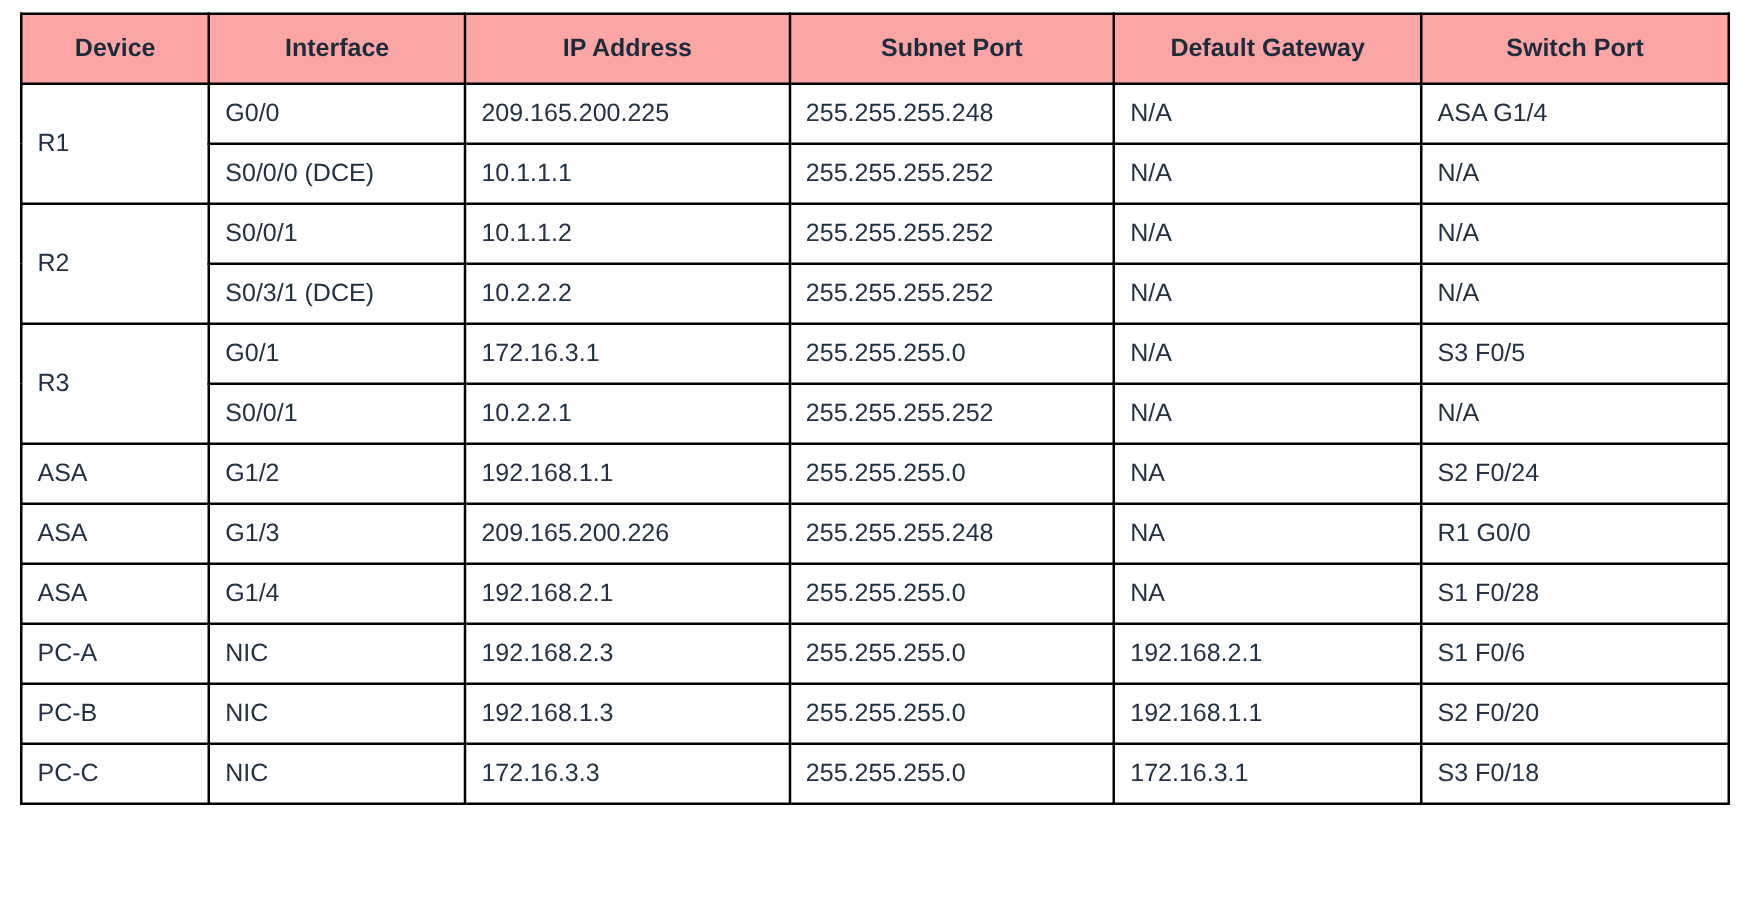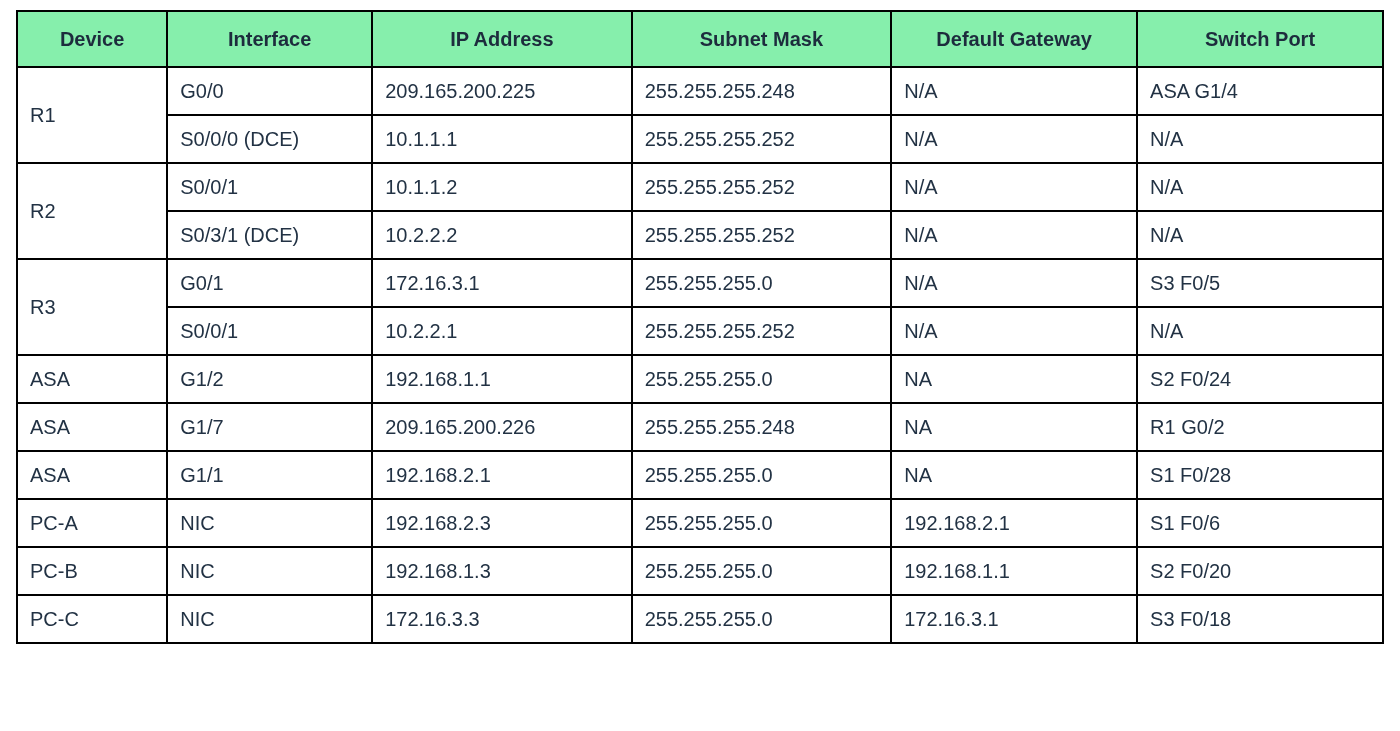--- a/index.html
+++ b/index.html
@@ -25,21 +25,21 @@
   table.addr th, table.addr td {
     border: 2px solid #000;
     padding: 10px 12px;
     font-size: 20px;
     line-height: 1.3;
     text-align: left;
     vertical-align: middle;
     color: #223244;
   }
   table.addr th {
-    background: #86efac;
+    background: #fca5a5;
     color: #1d2c3d;
     font-weight: bold;
     text-align: center;
     padding: 14px 12px;
   }
 </style>
 </head>
 <body>
 
 <table class="addr">
@@ -49,21 +49,21 @@
       <col class="c-ip">
       <col class="c-mask">
       <col class="c-gw">
       <col class="c-port">
   </colgroup>
   <thead>
     <tr>
       <th>Device</th>
       <th>Interface</th>
       <th>IP Address</th>
-      <th>Subnet Mask</th>
+      <th>Subnet Port</th>
       <th>Default Gateway</th>
       <th>Switch Port</th>
     </tr>
   </thead>
   <tbody>
     <tr>
       <td rowspan="2">R1</td>
       <td>G0/0</td>
       <td>209.165.200.225</td>
       <td>255.255.255.248</td>
@@ -110,29 +110,29 @@
     <tr>
       <td>ASA</td>
       <td>G1/2</td>
       <td>192.168.1.1</td>
       <td>255.255.255.0</td>
       <td>NA</td>
       <td>S2 F0/24</td>
     </tr>
     <tr>
       <td>ASA</td>
-      <td>G1/7</td>
+      <td>G1/3</td>
       <td>209.165.200.226</td>
       <td>255.255.255.248</td>
       <td>NA</td>
-      <td>R1 G0/2</td>
+      <td>R1 G0/0</td>
     </tr>
     <tr>
       <td>ASA</td>
-      <td>G1/1</td>
+      <td>G1/4</td>
       <td>192.168.2.1</td>
       <td>255.255.255.0</td>
       <td>NA</td>
       <td>S1 F0/28</td>
     </tr>
     <tr>
       <td>PC-A</td>
       <td>NIC</td>
       <td>192.168.2.3</td>
       <td>255.255.255.0</td>

